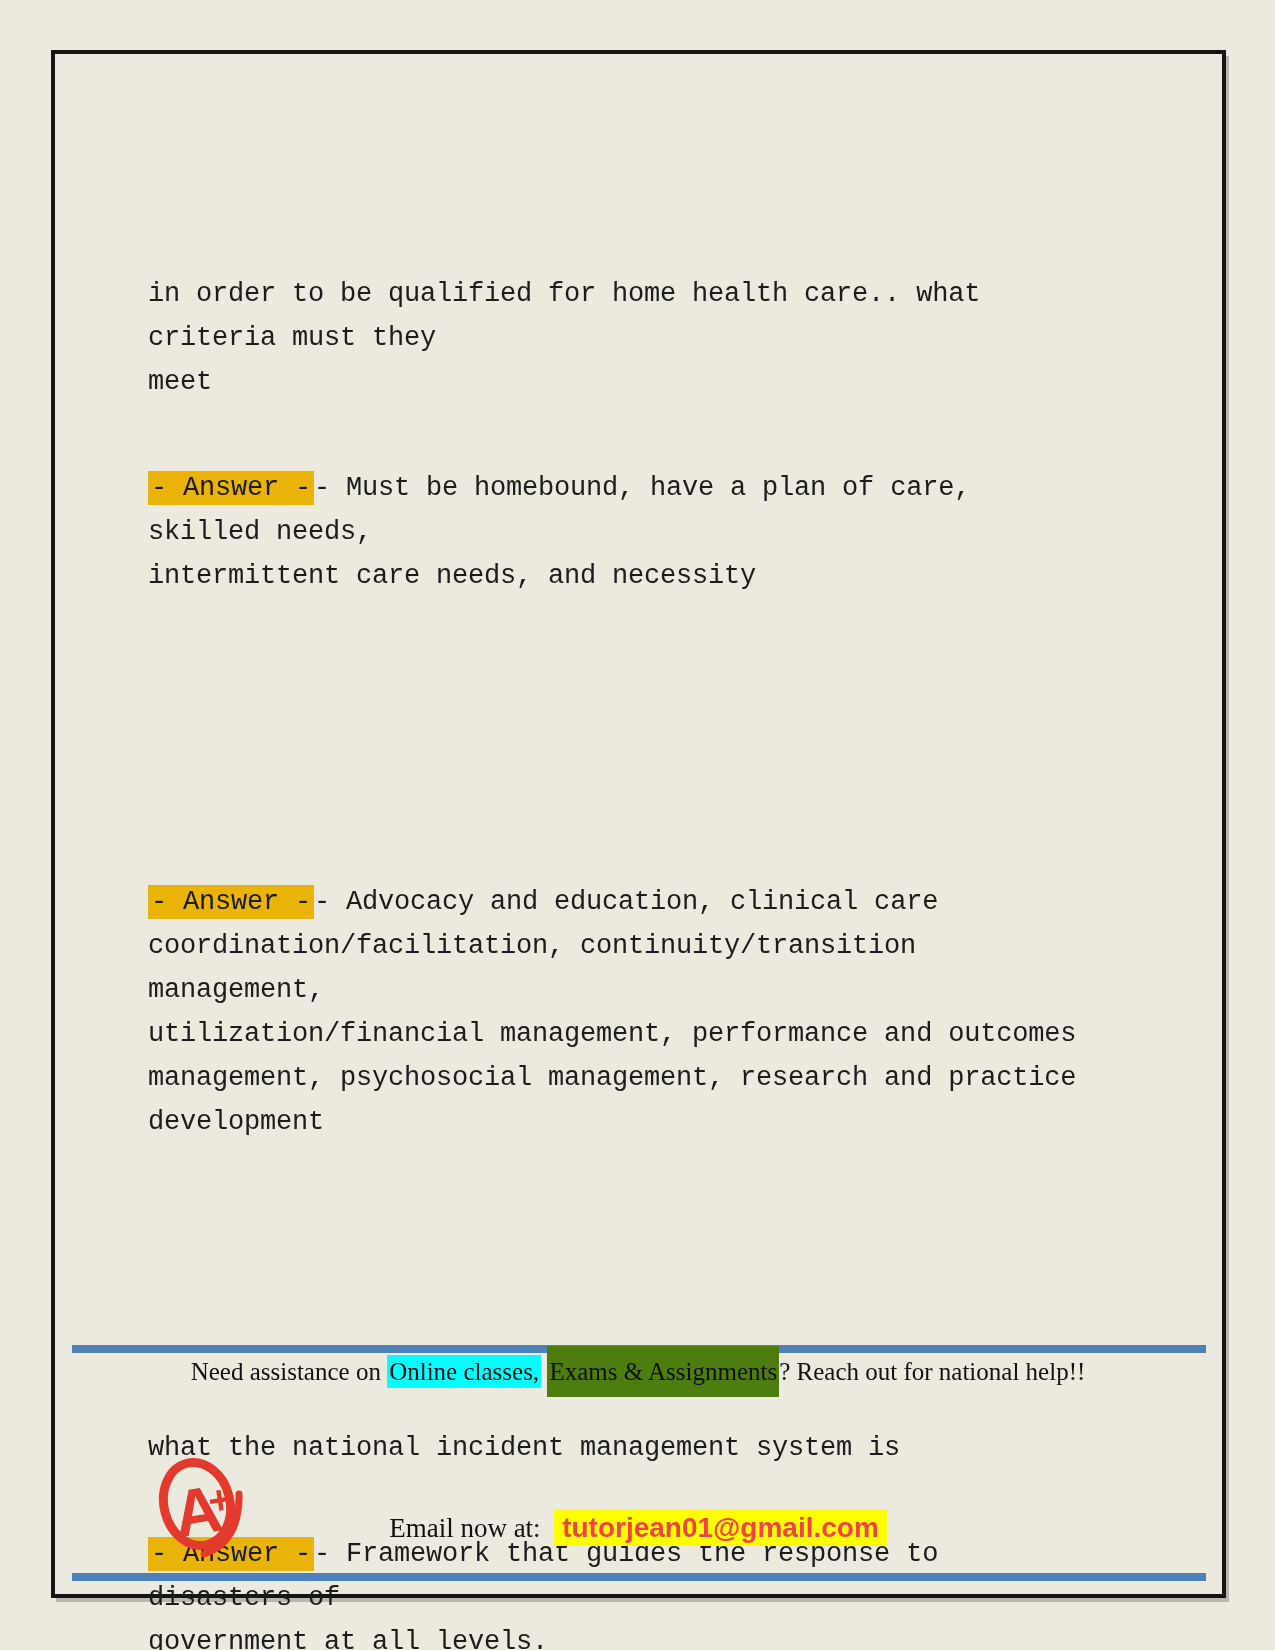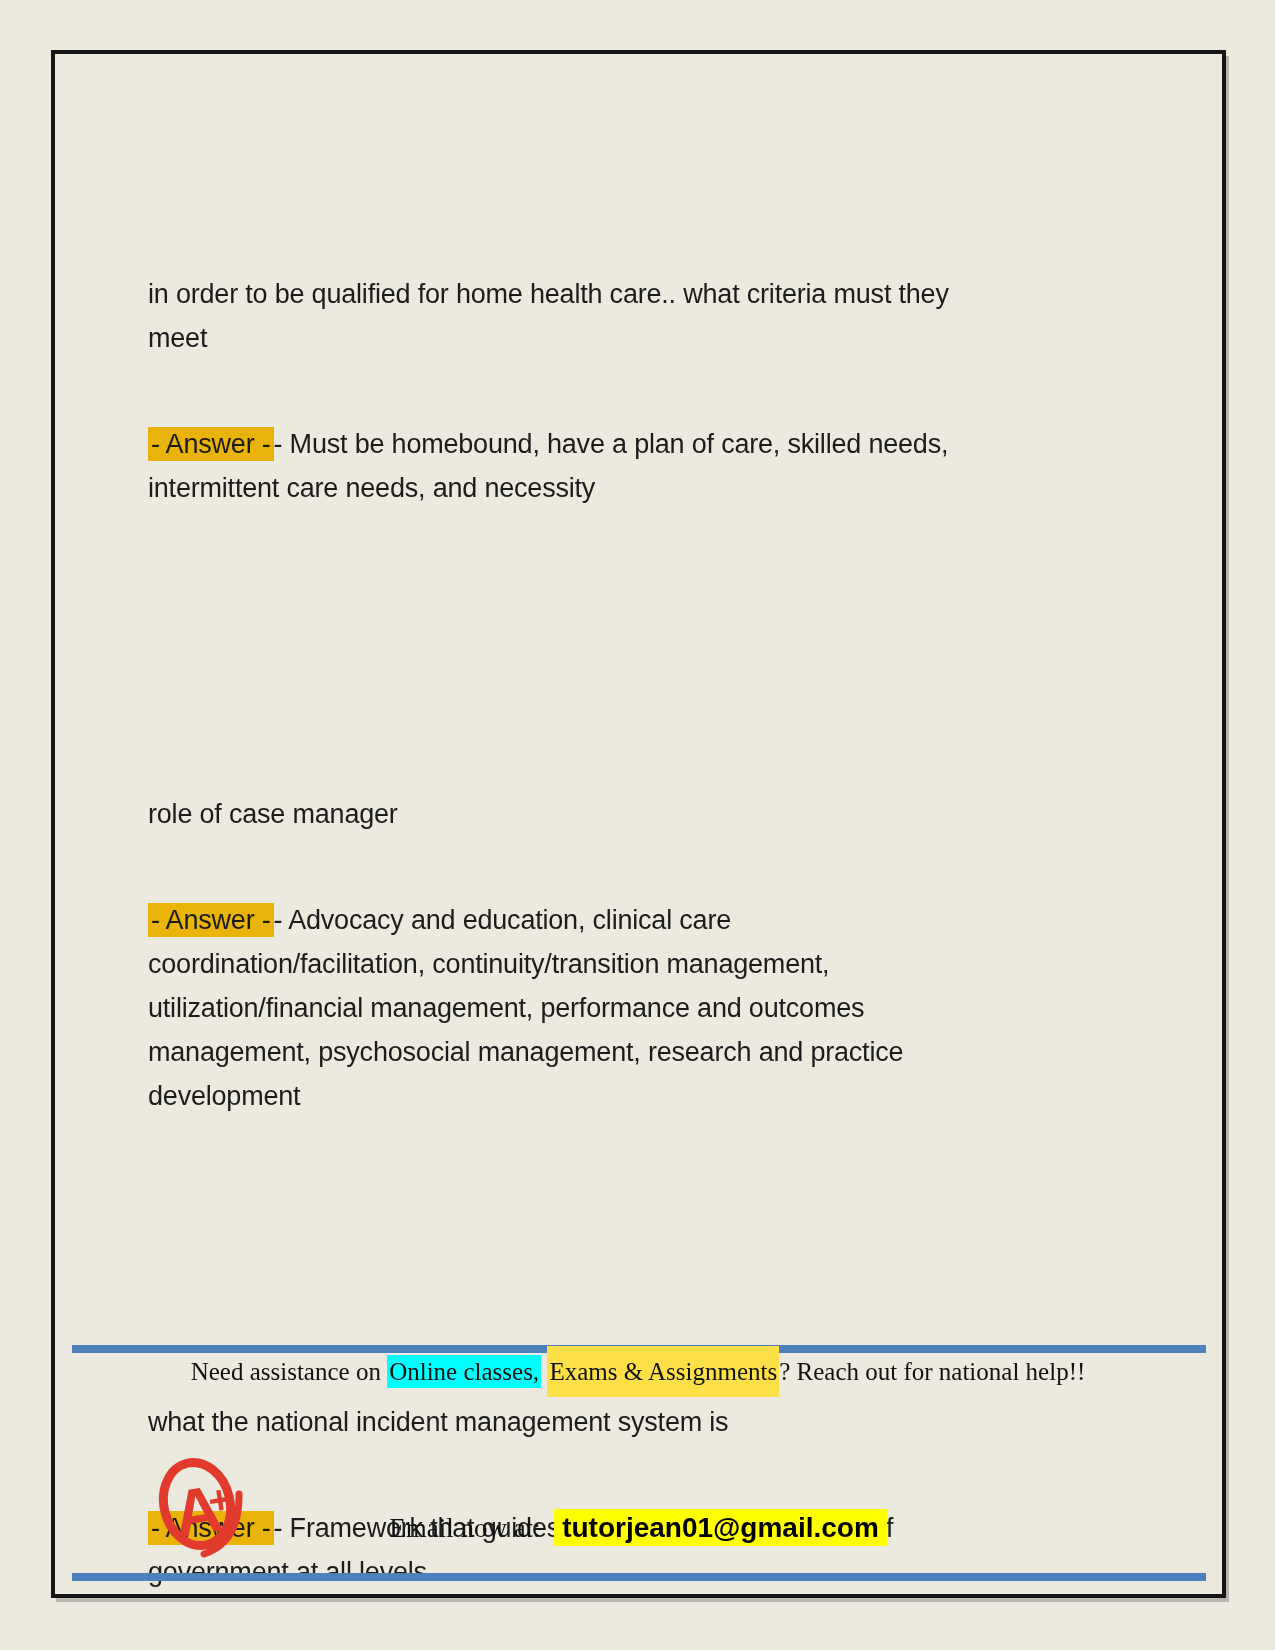--- a/index.html
+++ b/index.html
@@ -17,63 +17,62 @@
     box-sizing:border-box;border:4px solid #151515;
     box-shadow:4px 5px 0 -1px rgba(90,90,85,0.35);
   }
   
   .content{
     position:absolute;left:148px;top:140px;width:950px;
     font-size:27px;line-height:44px;letter-spacing:-0.2px;
     white-space:pre-line;
   }
   .content p{margin:0 0 18px 0;}
-  .qa-block{margin:0 0 88px 0;}
+  .qa-block{margin:0 0 88px 0;font-family:Liberation Mono, monospace;}
   .qa-block:last-child{margin-bottom:0;}
   p.answer-gap{margin-bottom:24px;}
   .hl-yellow{background:#eab308;padding:2px 3px;}
   .hl-cyan{background:#00FFFF;padding:3px 2px;}
-  .hl-green{background:#fde047;padding:12px 2px;}
+  .hl-green{background:#4d7c0f;padding:12px 2px;}
   
   .rule{position:absolute;height:8px;background:#4E80BC;}
   .rule-top{left:72px;top:1345px;width:1134px;}
   .rule-bottom{left:72px;top:1573px;width:1134px;}
   .footer-line{
     position:absolute;left:55px;width:1166px;text-align:center;
     font-family:"Liberation Serif",serif;font-size:25px;line-height:40px;
     color:#111;
   }
   .footer-line1{top:1352px;}
   .footer-line2{top:1394px;}
   .confidential-line{top:1466px;font-size:27px;}
   .email-line{top:1508px;font-size:27px;}
   .email-highlight{
     font-family:"Liberation Sans",sans-serif;font-weight:bold;font-size:28px;
-    background:#FFFF00;padding:3px 8px;color:#000000;
+    background:#FFFF00;padding:3px 8px;color:#ef4444;
   }
   .logo{position:absolute;left:154px;top:1444px;width:92px;height:118px;}
 </style>
 </head>
 <body>
 
 <div class="canvas">
 
   <div class="page-border"></div>
 
   <div class="content">
 
     <div class="qa-block">
       <p>in order to be qualified for home health care.. what criteria must they
 meet</p>
       <p><span class="hl-yellow">- Answer -</span><span>- Must be homebound, have a plan of care, skilled needs,
 intermittent care needs, and necessity</span></p>
     </div>
 
     <div class="qa-block">
-      <p>role of case manager</p>
       <p><span class="hl-yellow">- Answer -</span><span>- Advocacy and education, clinical care
 coordination/facilitation, continuity/transition management,
 utilization/financial management, performance and outcomes
 management, psychosocial management, research and practice
 development</span></p>
     </div>
 
     <div class="qa-block">
       <p>what the national incident management system is</p>
       <p class="answer-gap"><span class="hl-yellow">- Answer -</span><span>- Framework that guides the response to disasters of

